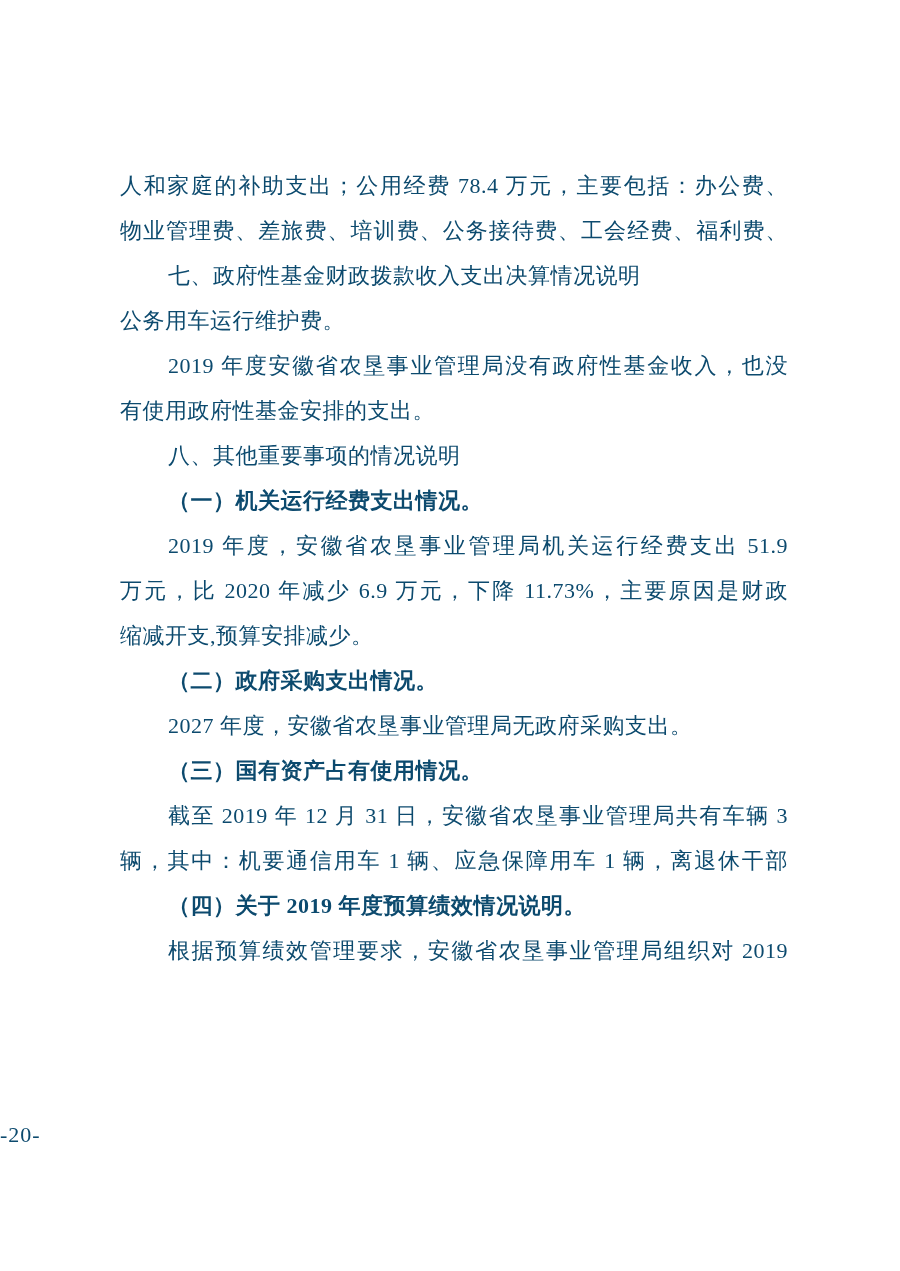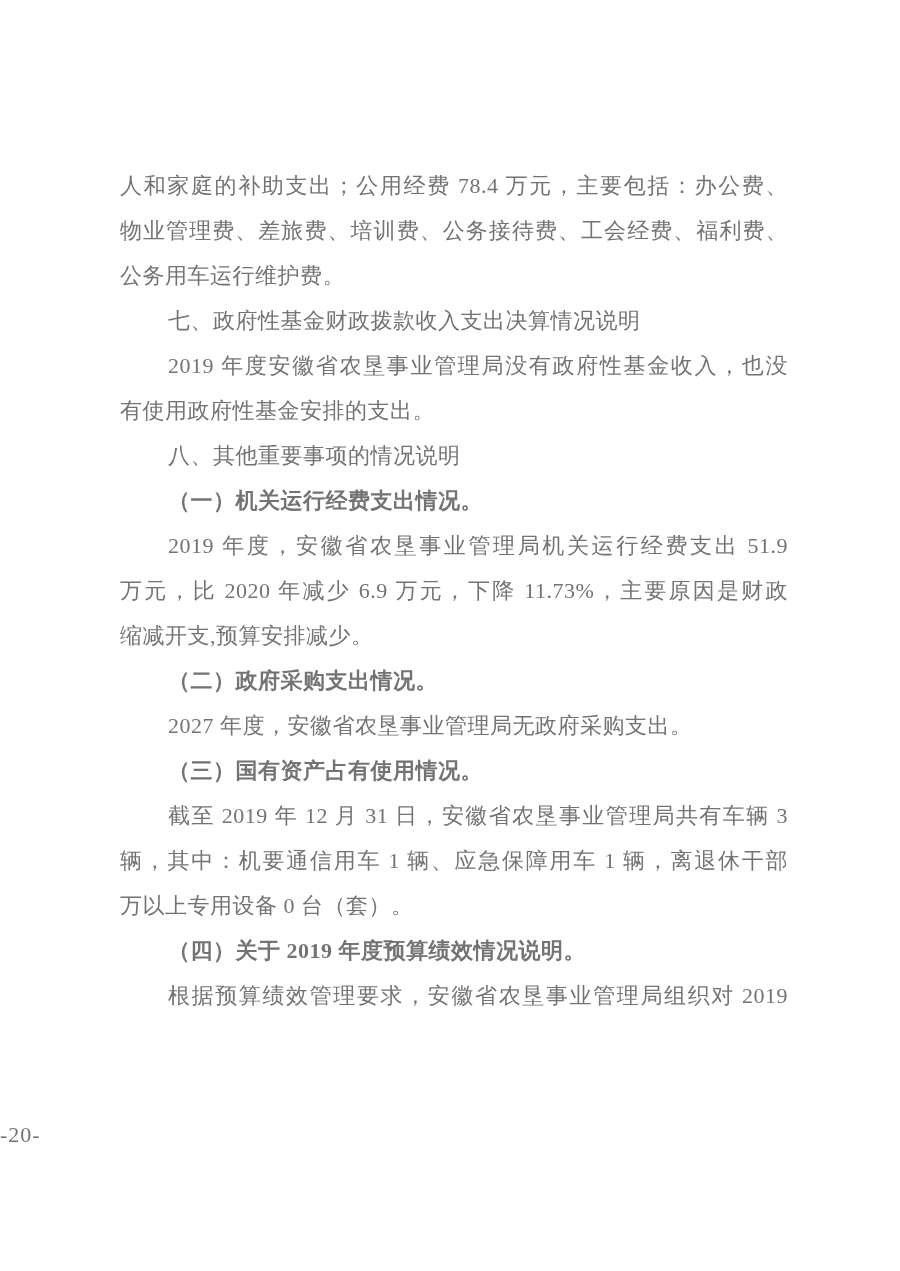--- a/index.html
+++ b/index.html
@@ -7,21 +7,21 @@
     padding: 0;
     background: #e8e8e8;
   }
   .page {
     position: relative;
     width: 900px;
     height: 1271px;
     background: #ffffff;
     overflow: hidden;
     font-family: "Liberation Serif", "DejaVu Serif", serif;
-    color: #737373;
+    color: #0c4a6e;
   }
   .doc-body {
     position: absolute;
     left: 120px;
     top: 163px;
     width: 668px;
   }
   .line {
     height: 45px;
     line-height: 45px;
@@ -51,32 +51,31 @@
     letter-spacing: 1px;
   }
 </style>
 </head>
 <body>
 
 <div class="page">
   <div class="doc-body" id="doc-body">
       <div class="line justify">人和家庭的补助支出；公用经费 78.4 万元，主要包括：办公费、</div>
       <div class="line justify">物业管理费、差旅费、培训费、公务接待费、工会经费、福利费、</div>
+      <div class="line indent">七、政府性基金财政拨款收入支出决算情况说明</div>
       <div class="line">公务用车运行维护费。</div>
-      <div class="line indent">七、政府性基金财政拨款收入支出决算情况说明</div>
       <div class="line indent justify">2019 年度安徽省农垦事业管理局没有政府性基金收入，也没</div>
       <div class="line">有使用政府性基金安排的支出。</div>
       <div class="line indent">八、其他重要事项的情况说明</div>
       <div class="line indent bold">（一）机关运行经费支出情况。</div>
       <div class="line indent justify">2019 年度，安徽省农垦事业管理局机关运行经费支出 51.9</div>
       <div class="line justify">万元，比 2020 年减少 6.9 万元，下降 11.73%，主要原因是财政</div>
       <div class="line">缩减开支,预算安排减少。</div>
       <div class="line indent bold">（二）政府采购支出情况。</div>
       <div class="line indent">2027 年度，安徽省农垦事业管理局无政府采购支出。</div>
       <div class="line indent bold">（三）国有资产占有使用情况。</div>
       <div class="line indent justify">截至 2019 年 12 月 31 日，安徽省农垦事业管理局共有车辆 3</div>
       <div class="line justify">辆，其中：机要通信用车 1 辆、应急保障用车 1 辆，离退休干部</div>
-      <div class="line">万以上专用设备 0 台（套）。</div>
       <div class="line indent bold">（四）关于 2019 年度预算绩效情况说明。</div>
       <div class="line indent justify">根据预算绩效管理要求，安徽省农垦事业管理局组织对 2019</div>
     </div>
   <div class="page-footer">-20-</div>
 </div>
 
 </body></html>

